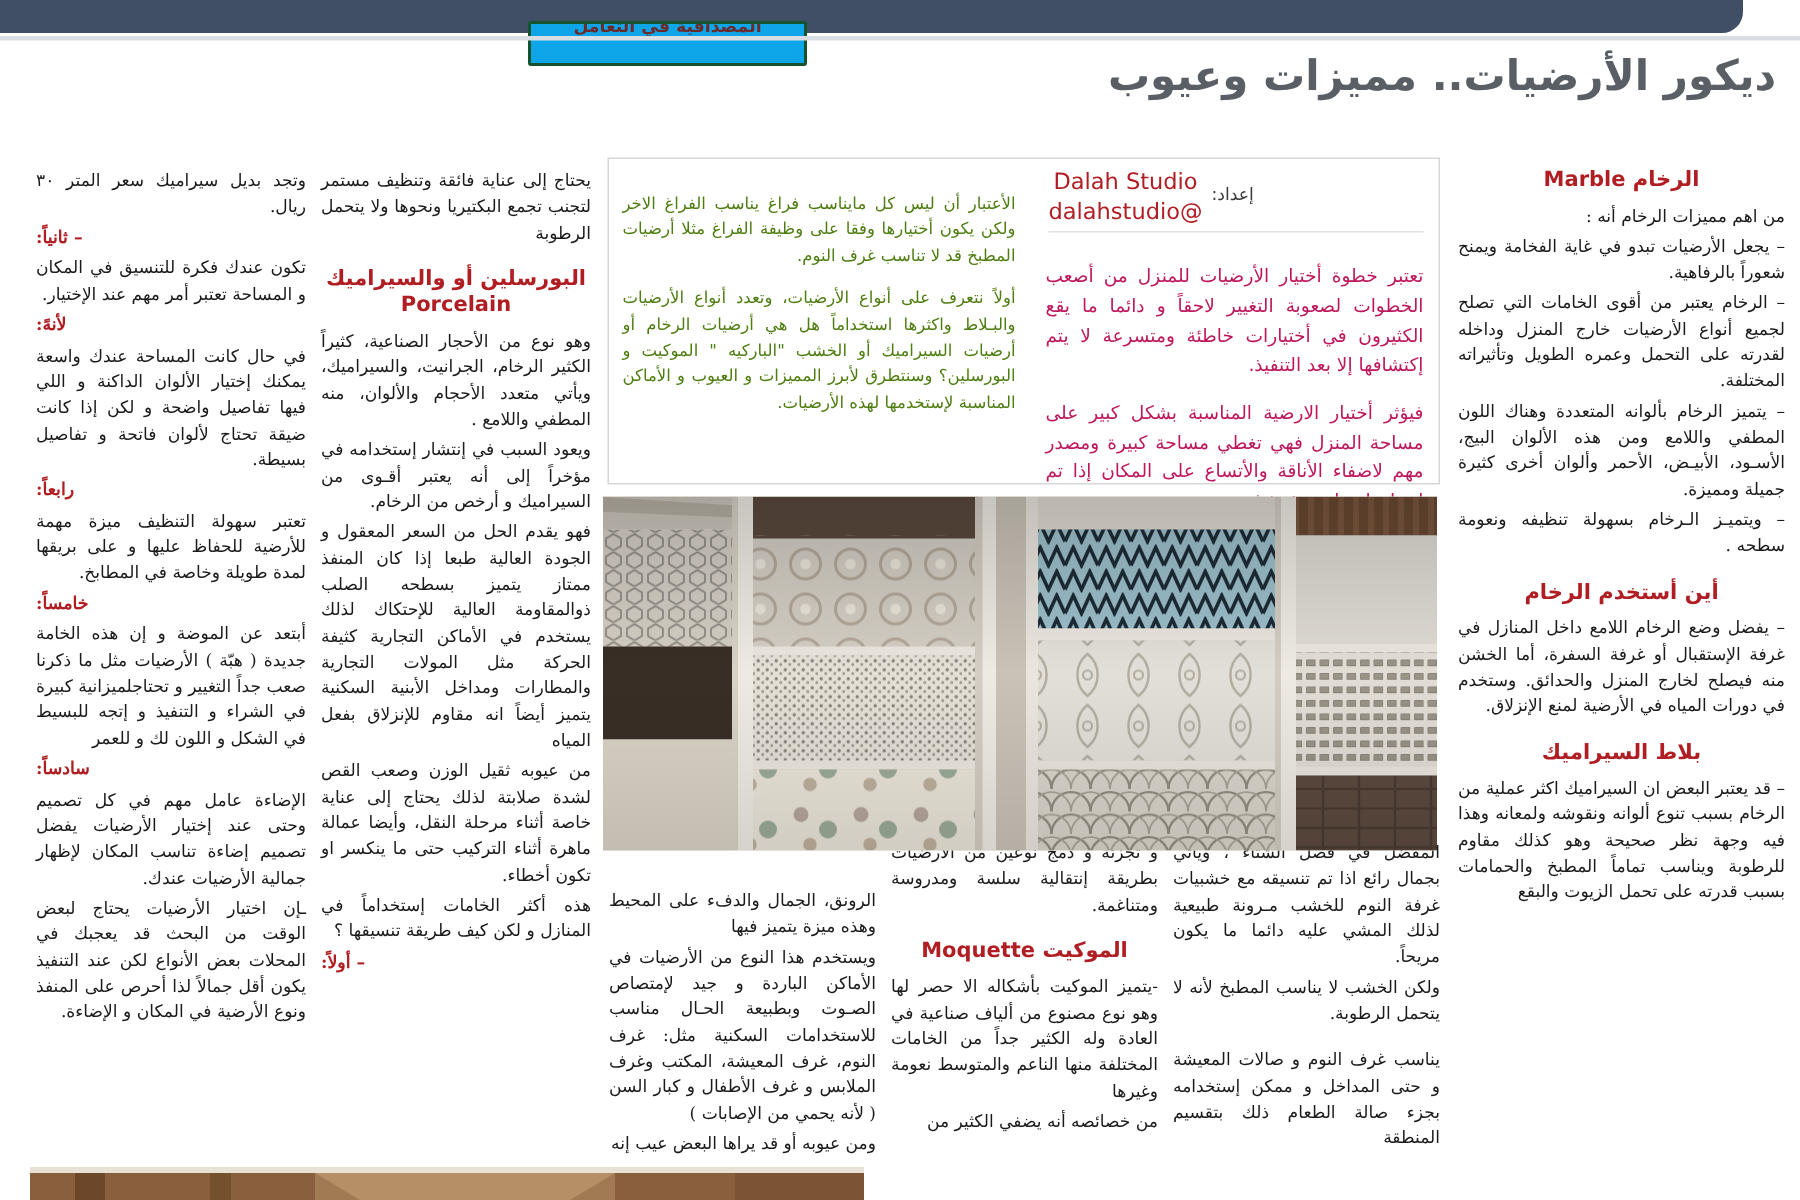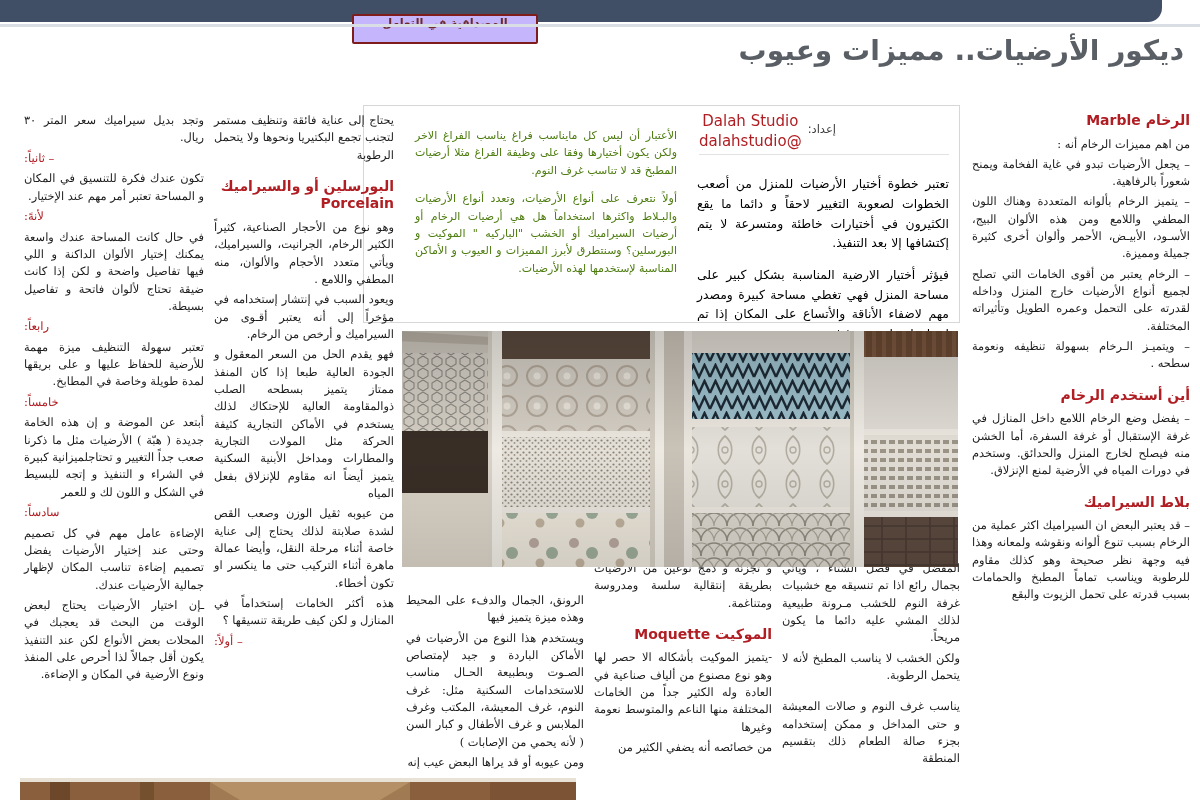--- a/index.html
+++ b/index.html
@@ -9,22 +9,22 @@
     font-family:"DejaVu Sans","Liberation Sans",sans-serif;
     color:#1b1b1b;
   }
   
   #topbar{
     position:absolute;top:-22px;left:0;width:1162px;height:44px;
     background:#414f66;border-bottom-right-radius:14px;
   }
   #topbar-tab{
     position:absolute;top:14px;left:352px;width:182px;height:26px;
-    background:#c4b5fd;border:2px solid #7f1d1d;border-radius:2px;
-    display:flex;align-items:center;justify-content:center;overflow:hidden;
+    background:#0ea5e9;border:2px solid #14532d;border-radius:2px;
+    display:flex;justify-content:center;overflow:hidden;
   }
   #topbar-tab span{
     font-size:11.5px;font-weight:bold;color:#6d2a2a;white-space:nowrap;
     position:relative;top:-6px;letter-spacing:.2px;
   }
   #topbar-rule{
     position:absolute;top:24px;left:0;width:1200px;height:3px;background:#d9dde4;
   }
   
   #headline{
@@ -36,51 +36,51 @@
   .col{position:absolute;text-align:justify;}
   .col p{margin:0 0 3px 0;}
   .body-ar{
     font-family:"DejaVu Serif","Liberation Serif",serif;
     font-size:11.4px;line-height:1.52;color:#1a1a1a;
     text-align:justify;text-justify:inter-word;
   }
   .sec-head{
     font-family:"DejaVu Sans","Liberation Sans",sans-serif;
     font-size:14px;font-weight:bold;color:#b01d22;
-    margin:14px 0 6px 0;line-height:1.25;
+    text-align:center;margin:14px 0 6px 0;line-height:1.25;
   }
   .ord-line{
-    color:#b01d22;font-weight:normal;text-align:left;
+    color:#b01d22;font-weight:bold;text-align:left;
     font-family:"DejaVu Serif","Liberation Serif",serif;
     font-size:11.6px;margin:2px 0 3px 0;
   }
   
   #leadbox{
-    position:absolute;top:105px;right:240px;width:597px;height:218px;
+    position:absolute;top:105px;right:240px;width:555px;height:218px;
     border:1px solid #d7d7d7;background:#fff;box-sizing:border-box;
   }
   #lead-credit{
     position:absolute;top:6px;right:10px;width:250px;
     display:flex;flex-direction:row-reverse;align-items:flex-start;gap:6px;
     justify-content:flex-start;
   }
   #lead-credit .lbl{
     font-size:11.5px;color:#3a3a3a;padding-top:10px;white-space:nowrap;
   }
   #lead-credit .val{
     text-align:center;line-height:1.3;
   }
   #lead-credit .val .n1{display:block;font-size:15px;color:#b01d22;}
   #lead-credit .val .n2{display:block;font-size:15px;color:#b01d22;}
   #lead-rule{
     position:absolute;top:48px;right:10px;width:250px;height:1px;background:#e2e2e2;
   }
   #lead-col-a{
     position:absolute;top:56px;right:10px;width:252px;
-    font-size:12.4px;line-height:1.58;color:#000000;text-align:justify;
+    font-size:12.4px;line-height:1.58;color:#be185d;text-align:justify;
   }
   #lead-col-b{
     position:absolute;top:10px;right:282px;width:262px;
     font-size:11px;line-height:1.58;color:#4d7c0f;text-align:justify;
   }
   
   #photo-main{
     position:absolute;top:331px;left:402px;width:556px;height:236px;
     overflow:hidden;background:#cfc9c0;
   }
@@ -122,22 +122,22 @@
   </div>
 </div>
 
 <div class="col body-ar" style="top:112px;right:10px;width:218px;">
   <div class="sec-head" style="margin-top:0;">
     <span>الرخام</span>
     <span>Marble</span>
   </div>
   <p>من اهم مميزات الرخام أنه :</p>
   <p>– يجعل الأرضيات تبدو في غاية الفخامة ويمنح شعوراً بالرفاهية.</p>
+  <p>– الرخام يعتبر من أقوى الخامات التي تصلح لجميع أنواع الأرضيات خارج المنزل وداخله لقدرته على التحمل وعمره الطويل وتأثيراته المختلفة.</p>
   <p>– يتميز الرخام بألوانه المتعددة وهناك اللون المطفي واللامع ومن هذه الألوان البيج، الأسـود، الأبيـض، الأحمر وألوان أخرى كثيرة جميلة ومميزة.</p>
-  <p>– الرخام يعتبر من أقوى الخامات التي تصلح لجميع أنواع الأرضيات خارج المنزل وداخله لقدرته على التحمل وعمره الطويل وتأثيراته المختلفة.</p>
   <p>– ويتميـز الـرخام بسهولة تنظيفه ونعومة سطحه .</p>
 
   <div class="sec-head">أين أستخدم الرخام</div>
   <p>– يفضل وضع الرخام اللامع داخل المنازل في غرفة الإستقبال أو غرفة السفرة، أما الخشن منه فيصلح لخارج المنزل والحدائق. وستخدم في دورات المياه في الأرضية لمنع الإنزلاق.</p>
 
   <div class="sec-head">بلاط السيراميك</div>
   <p>– قد يعتبر البعض ان السيراميك اكثر عملية من الرخام بسبب تنوع ألوانه ونقوشه ولمعانه وهذا فيه وجهة نظر صحيحة وهو كذلك مقاوم للرطوبة ويناسب تماماً المطبخ والحمامات بسبب قدرته على تحمل الزيوت والبقع</p>
 </div>
 
 <div class="col body-ar" style="top:560px;right:240px;width:178px;">

